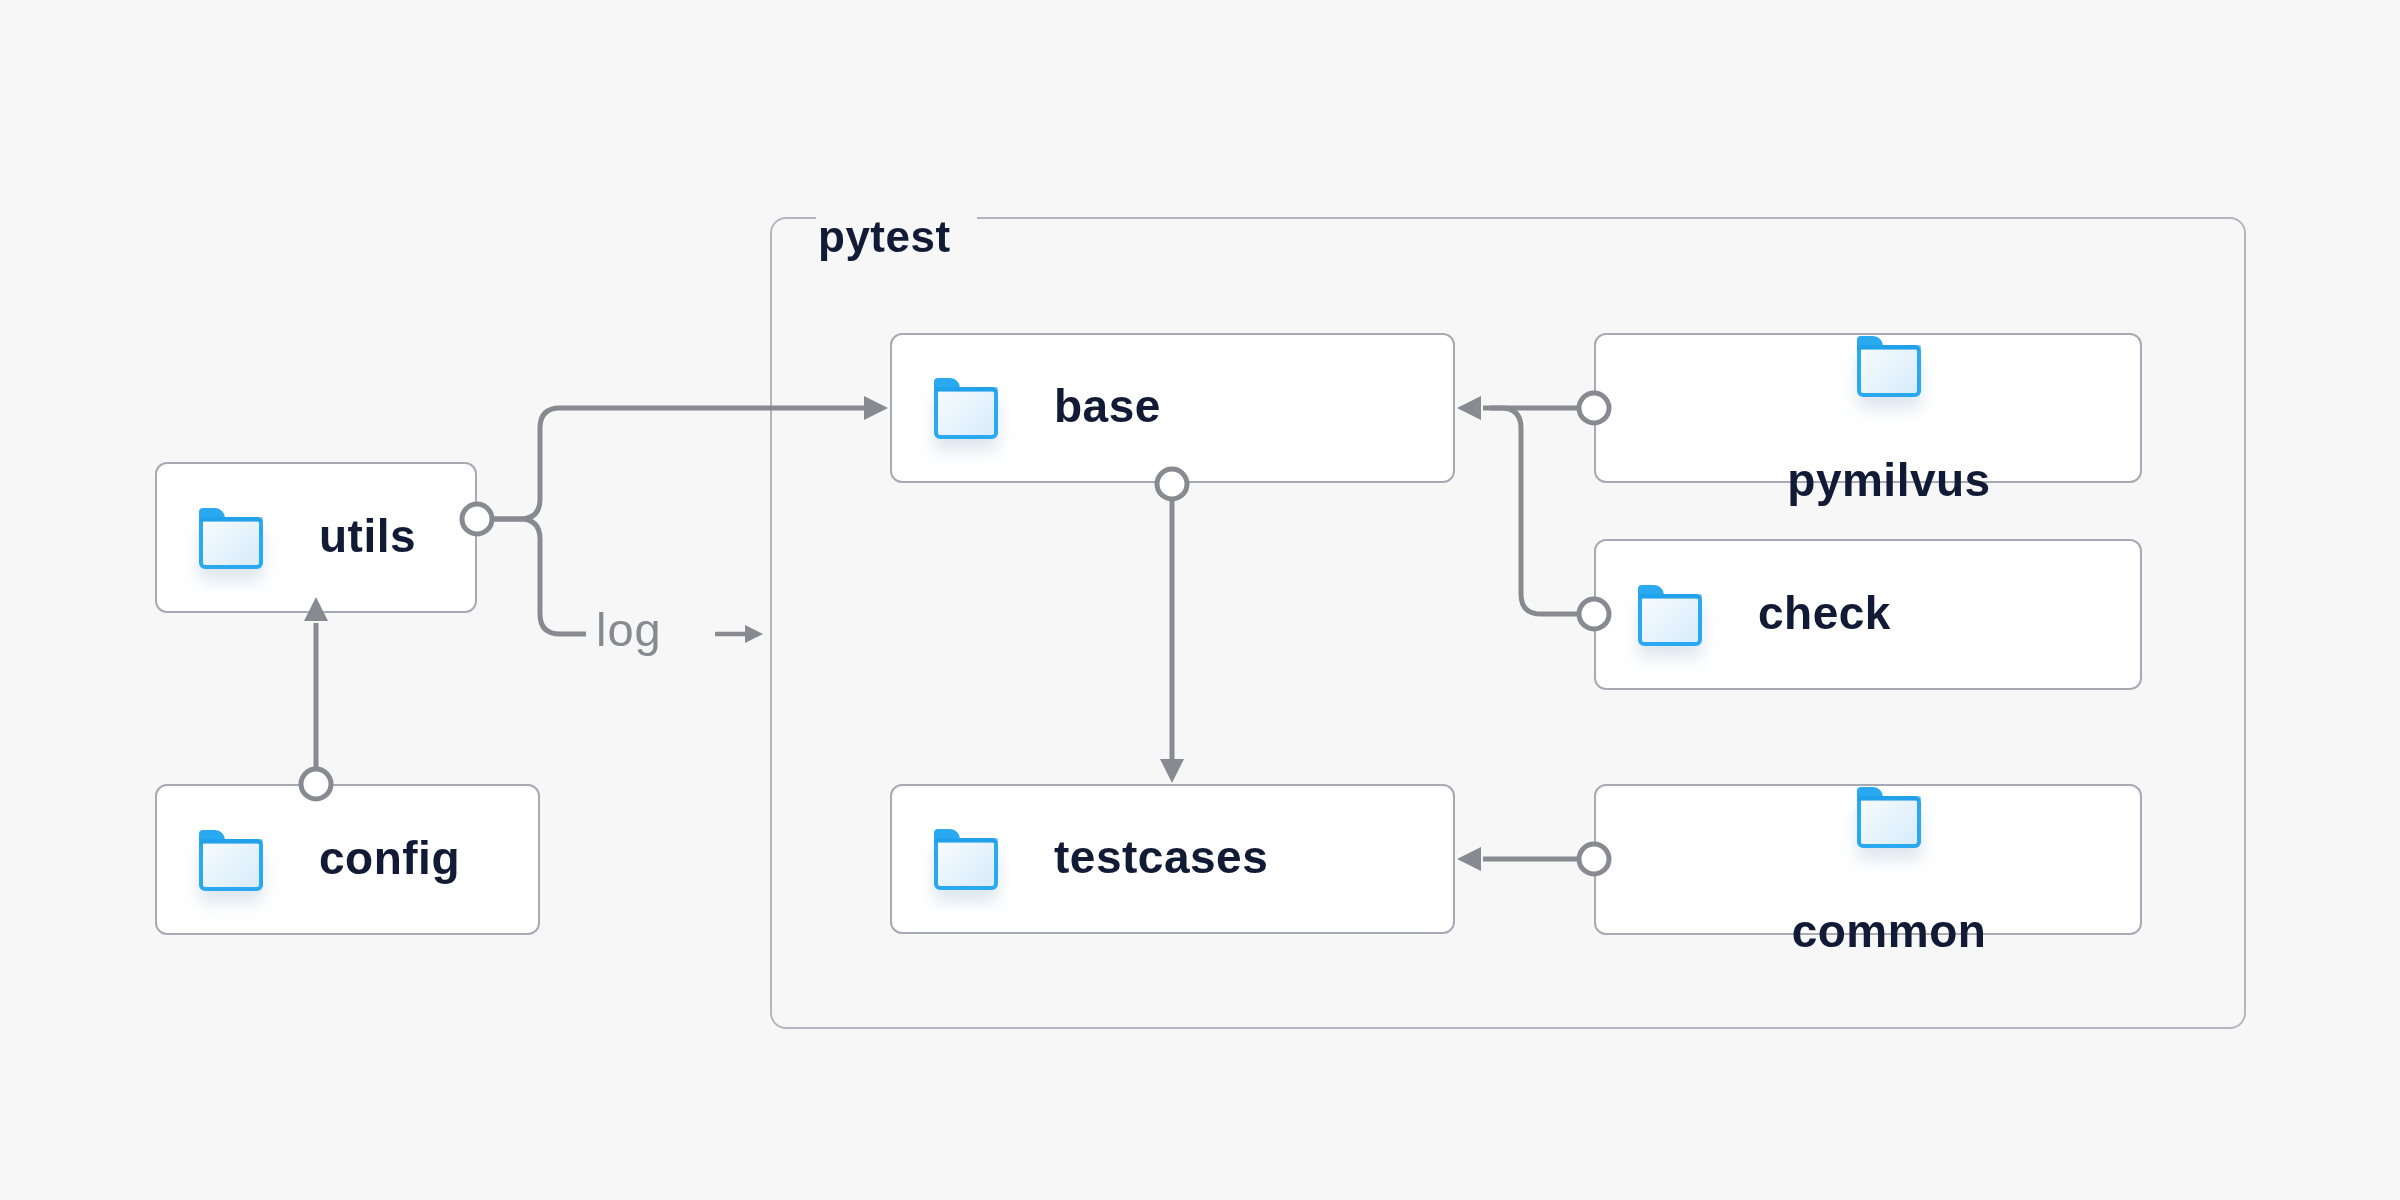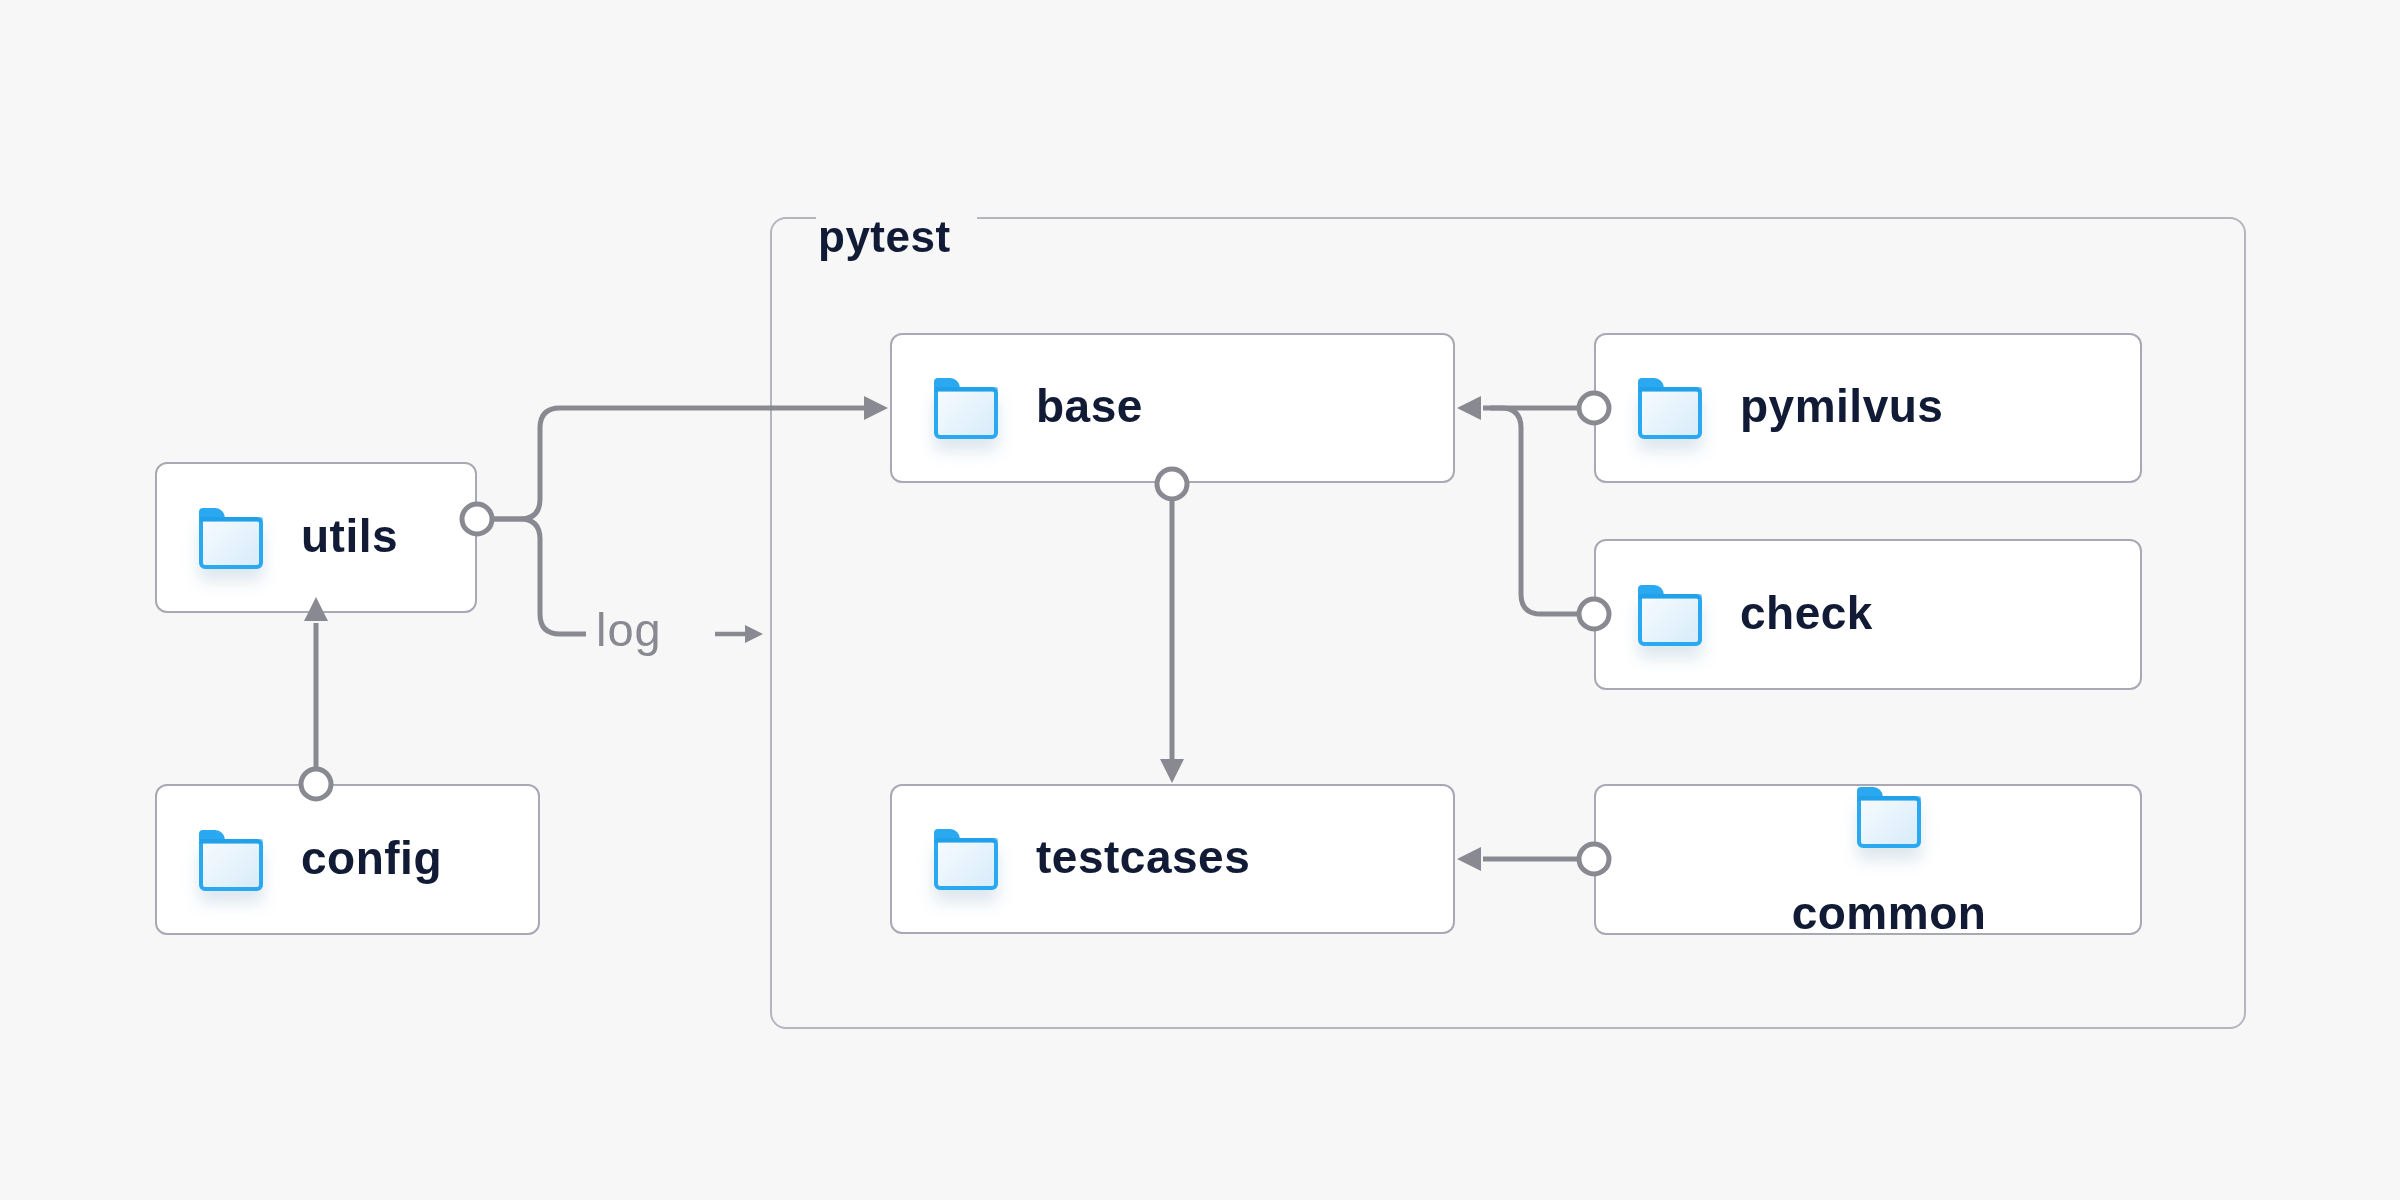--- a/index.html
+++ b/index.html
@@ -53,35 +53,35 @@
   
   .node {
     position: absolute;
     background: #ffffff;
     border: 2px solid #a9a9b5;
     border-radius: 12px;
     display: flex;
     align-items: center;
     box-sizing: border-box;
     padding-left: 42px;
-    gap: 38px;
+    gap: 56px;
     z-index: 2;
   }
   .node-label {
     font-size: 46px;
     font-weight: 600;
     color: #121b36;
     letter-spacing: 0.5px;
     padding-bottom: 4px;
   }
   .node-utils     { left: 155px;  top: 442px; width: 322px; height: 151px; margin-top: 20px; }
   .node-config    { left: 155px;  top: 784px; width: 385px; height: 151px; }
   .node-base      { left: 890px;  top: 333px; width: 565px; height: 150px; }
   .node-testcases { left: 890px;  top: 784px; width: 565px; height: 150px; }
-  .node-pymilvus  { left: 1594px; top: 333px; width: 548px; height: 150px; }
+  .node-pymilvus  { left: 1594px; top: 333px; width: 548px; height: 150px; flex-direction: column; }
   .node-check     { left: 1594px; top: 539px; width: 548px; height: 151px; }
   .node-common    { left: 1594px; top: 784px; width: 548px; height: 151px; flex-direction: column; }
 
   
   .folder {
     position: relative;
     width: 56px; height: 44px;
     border: 4px solid #2aa9f0;
     border-radius: 3px 6px 6px 6px;
     background: linear-gradient(135deg, #f6fbfe 0%, #d8ecfa 100%);

